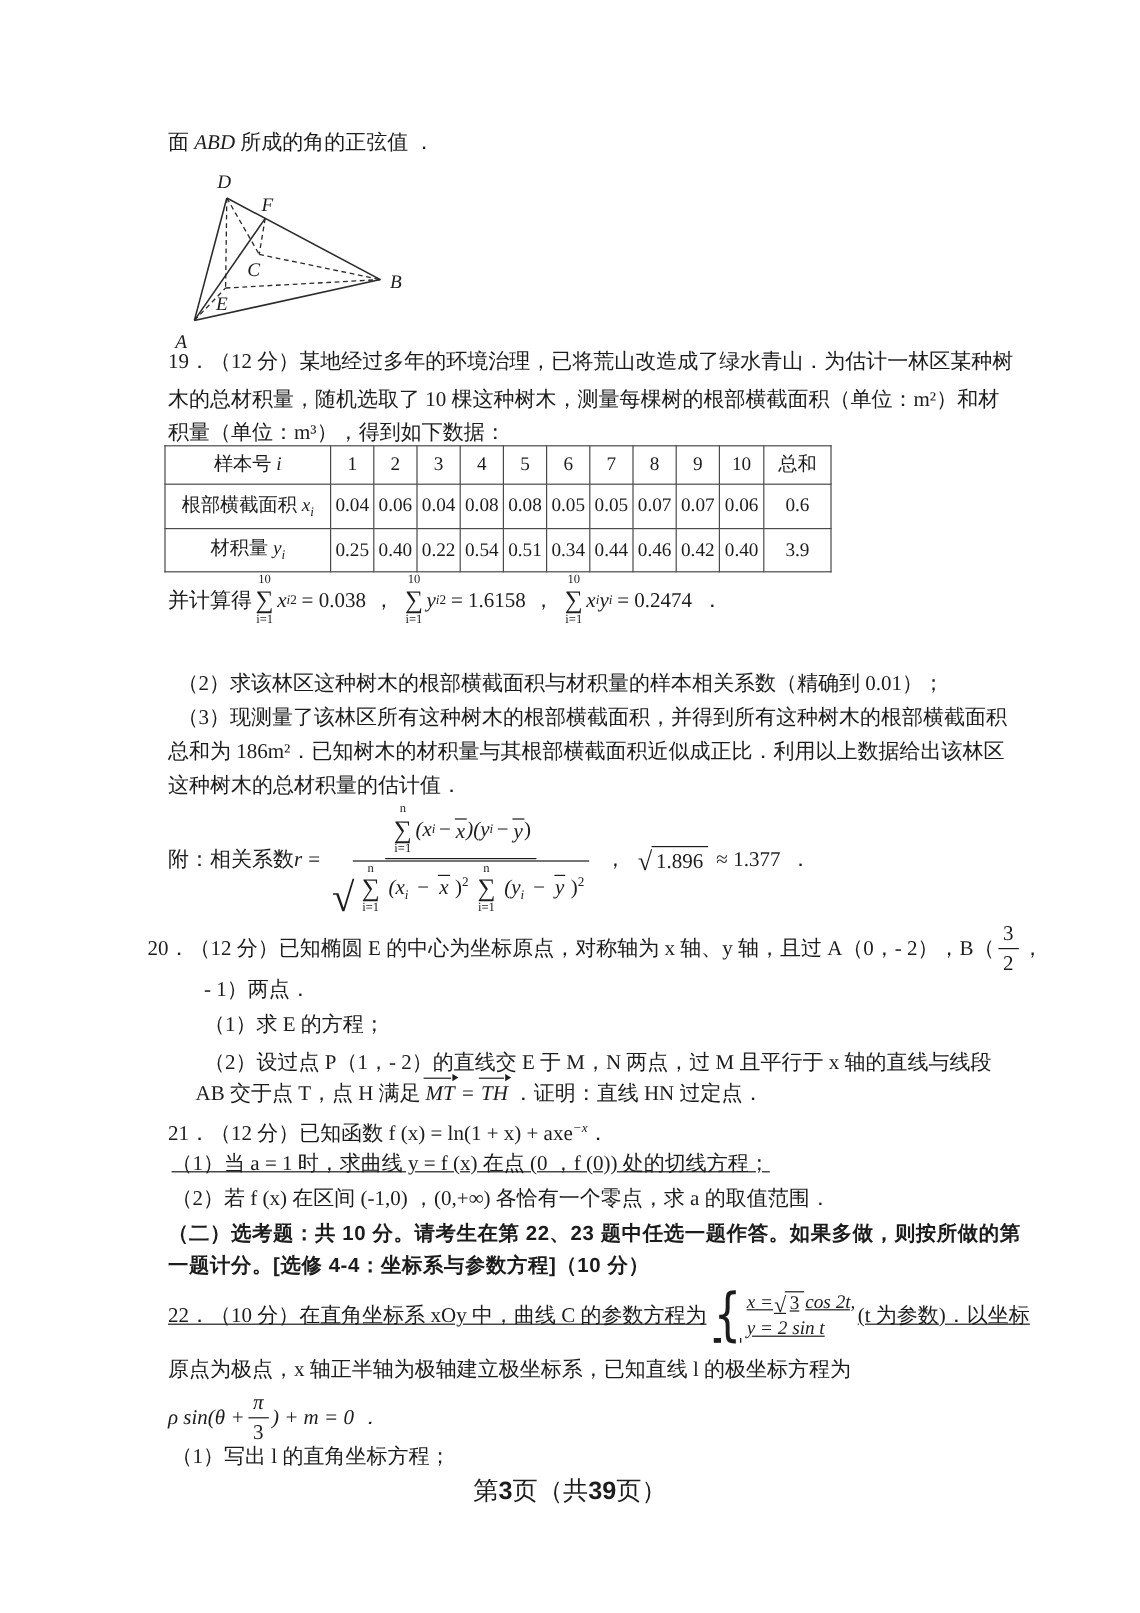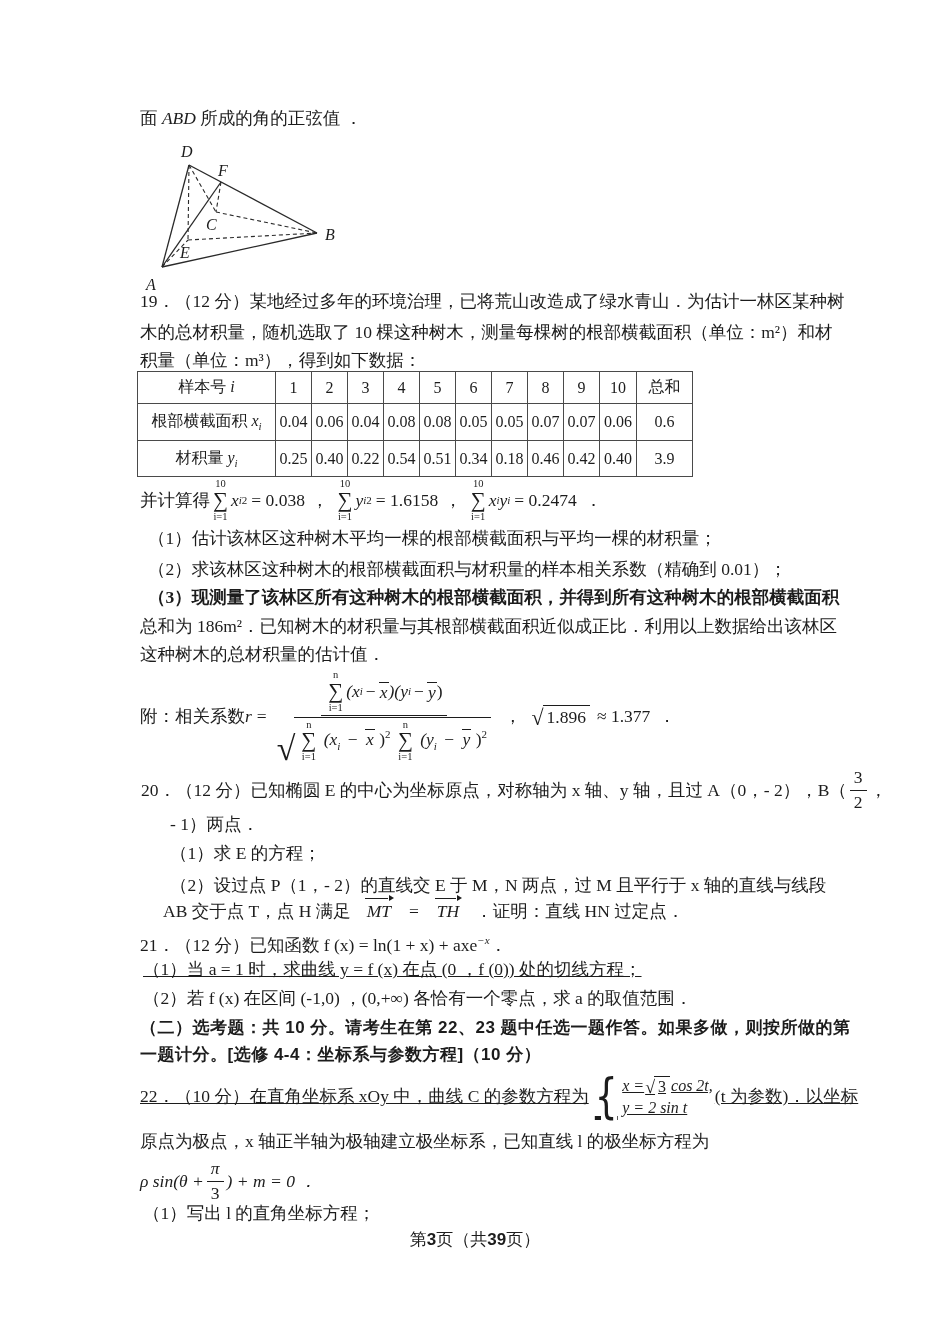--- a/index.html
+++ b/index.html
@@ -33,21 +33,21 @@
   .bar{display:inline-block;border-top:1.2px solid #1c1c1c;line-height:1.05;font-style:italic;padding:0 1px;}
   
   .sys{display:inline-flex;align-items:center;vertical-align:middle;margin:0 2px;}
   .sys .brace{font-size:48px;font-weight:400;line-height:0.85;transform:scaleX(0.75);margin-right:1px;font-family:"DejaVu Sans",sans-serif;}
   .sys .rows{display:inline-flex;flex-direction:column;gap:3px;font-size:16px;}
   .sys .row{display:flex;align-items:center;}
   
   table.dt{border-collapse:collapse;table-layout:fixed;}
   table.dt td{border:1px solid #4a4a4a;text-align:center;font-size:16px;padding:0;}
   table.dt td.lbl{font-size:16px;}
-  .footer{position:absolute;left:0;width:950px;text-align:center;font-size:17px;}
+  .footer{position:absolute;left:0;width:950px;text-align:center;font-size:21px;}
   .footer b{font-family:"Liberation Sans","DejaVu Sans",sans-serif;}
   svg text{font-family:"Liberation Serif","DejaVu Serif",serif;font-style:italic;font-size:16px;fill:#1c1c1c;}
 </style>
 </head>
 <body>
 
 <div class="page">
 
   <div class="line" style="top:107px;left:140px;">
     <span>面 </span><span class="it">ABD</span><span> 所成的角的正弦值 ．</span>
@@ -125,21 +125,21 @@
       <td>0.6</td>
     </tr>
     <tr style="height:36px">
       <td class="lbl"><span>材积量 </span><span class="it">y</span><sub>i</sub></td>
       <td>0.25</td>
       <td>0.40</td>
       <td>0.22</td>
       <td>0.54</td>
       <td>0.51</td>
       <td>0.34</td>
-      <td>0.18</td>
+      <td>0.44</td>
       <td>0.46</td>
       <td>0.42</td>
       <td>0.40</td>
       <td>3.9</td>
     </tr>
   </tbody>
     </table>
 
   <div class="mline" style="top:478px;left:140px;height:44px;">
     <span>并计算得</span>
@@ -169,23 +169,22 @@
         <span class="lim it">i=1</span>
       </span>
     <span class="it">x</span>
       <sub>i</sub>
       <span class="it">y</span>
       <sub>i</sub>
     <span style="margin-left:4px">= 0.2474</span>
     <span style="margin-left:8px">．</span>
   </div>
 
-  <div class="line" style="top:527px;left:148px;">（1）估计该林区这种树木平均一棵的根部横截面积与平均一棵的材积量；</div>
   <div class="line" style="top:558px;left:148px;">（2）求该林区这种树木的根部横截面积与材积量的样本相关系数（精确到 0.01）；</div>
-  <div class="line" style="top:586px;left:148px;font-weight:bold;">（3）现测量了该林区所有这种树木的根部横截面积，并得到所有这种树木的根部横截面积</div>
+  <div class="line" style="top:586px;left:148px;">（3）现测量了该林区所有这种树木的根部横截面积，并得到所有这种树木的根部横截面积</div>
   <div class="line" style="top:615px;left:140px;">总和为 186m²．已知树木的材积量与其根部横截面积近似成正比．利用以上数据给出该林区</div>
   <div class="line" style="top:643px;left:140px;">这种树木的总材积量的估计值．</div>
 
   <div class="mline" style="top:666px;left:140px;height:100px;">
     <span>附：相关系数 </span>
     <span class="it">r</span>
     <span style="margin:0 5px">=</span>
     <span class="frac">
       <span class="num">
         <span class="bigsum">
@@ -231,32 +230,32 @@
     </span>
     <span style="margin:0 8px">，</span>
     <span class="sqrt">
       <span class="sign" style="font-size:22px">√</span>
       <span class="body">1.896</span>
     </span>
     <span style="margin-left:5px">≈ 1.377</span>
     <span style="margin-left:8px">．</span>
   </div>
 
-  <div class="mline" style="top:770px;left:141px;height:40px;justify-content:flex-end;">
+  <div class="mline" style="top:770px;left:123px;height:40px;justify-content:flex-end;">
     <span>20．（12 分）已知椭圆 E 的中心为坐标原点，对称轴为 x 轴、y 轴，且过 A（0，- 2），B（</span>
     <span class="frac">
         <span class="num">3</span>
         <span class="den">2</span>
       </span>
     <span>，</span>
   </div>
   <div class="line" style="top:813px;left:170px;">- 1）两点．</div>
   <div class="line" style="top:842px;left:170px;">（1）求 E 的方程；</div>
   <div class="line" style="top:874px;left:170px;">（2）设过点 P（1，- 2）的直线交 E 于 M，N 两点，过 M 且平行于 x 轴的直线与线段</div>
-  <div class="mline" style="top:898px;left:163px;height:26px;gap:12px;">
+  <div class="mline" style="top:898px;left:163px;height:26px;">
     <span>AB 交于点 T，点 H 满足</span>
     <span class="vec">MT</span>
     <span style="margin:0 2px">=</span>
     <span class="vec">TH</span>
     <span>．证明：直线 HN 过定点．</span>
   </div>
 
   <div class="line" style="top:929px;left:140px;">
     <span>21．（12 分）已知函数 f (x) = ln(1 + x) + axe</span><sup class="it">−x</sup><span>．</span>
   </div>

